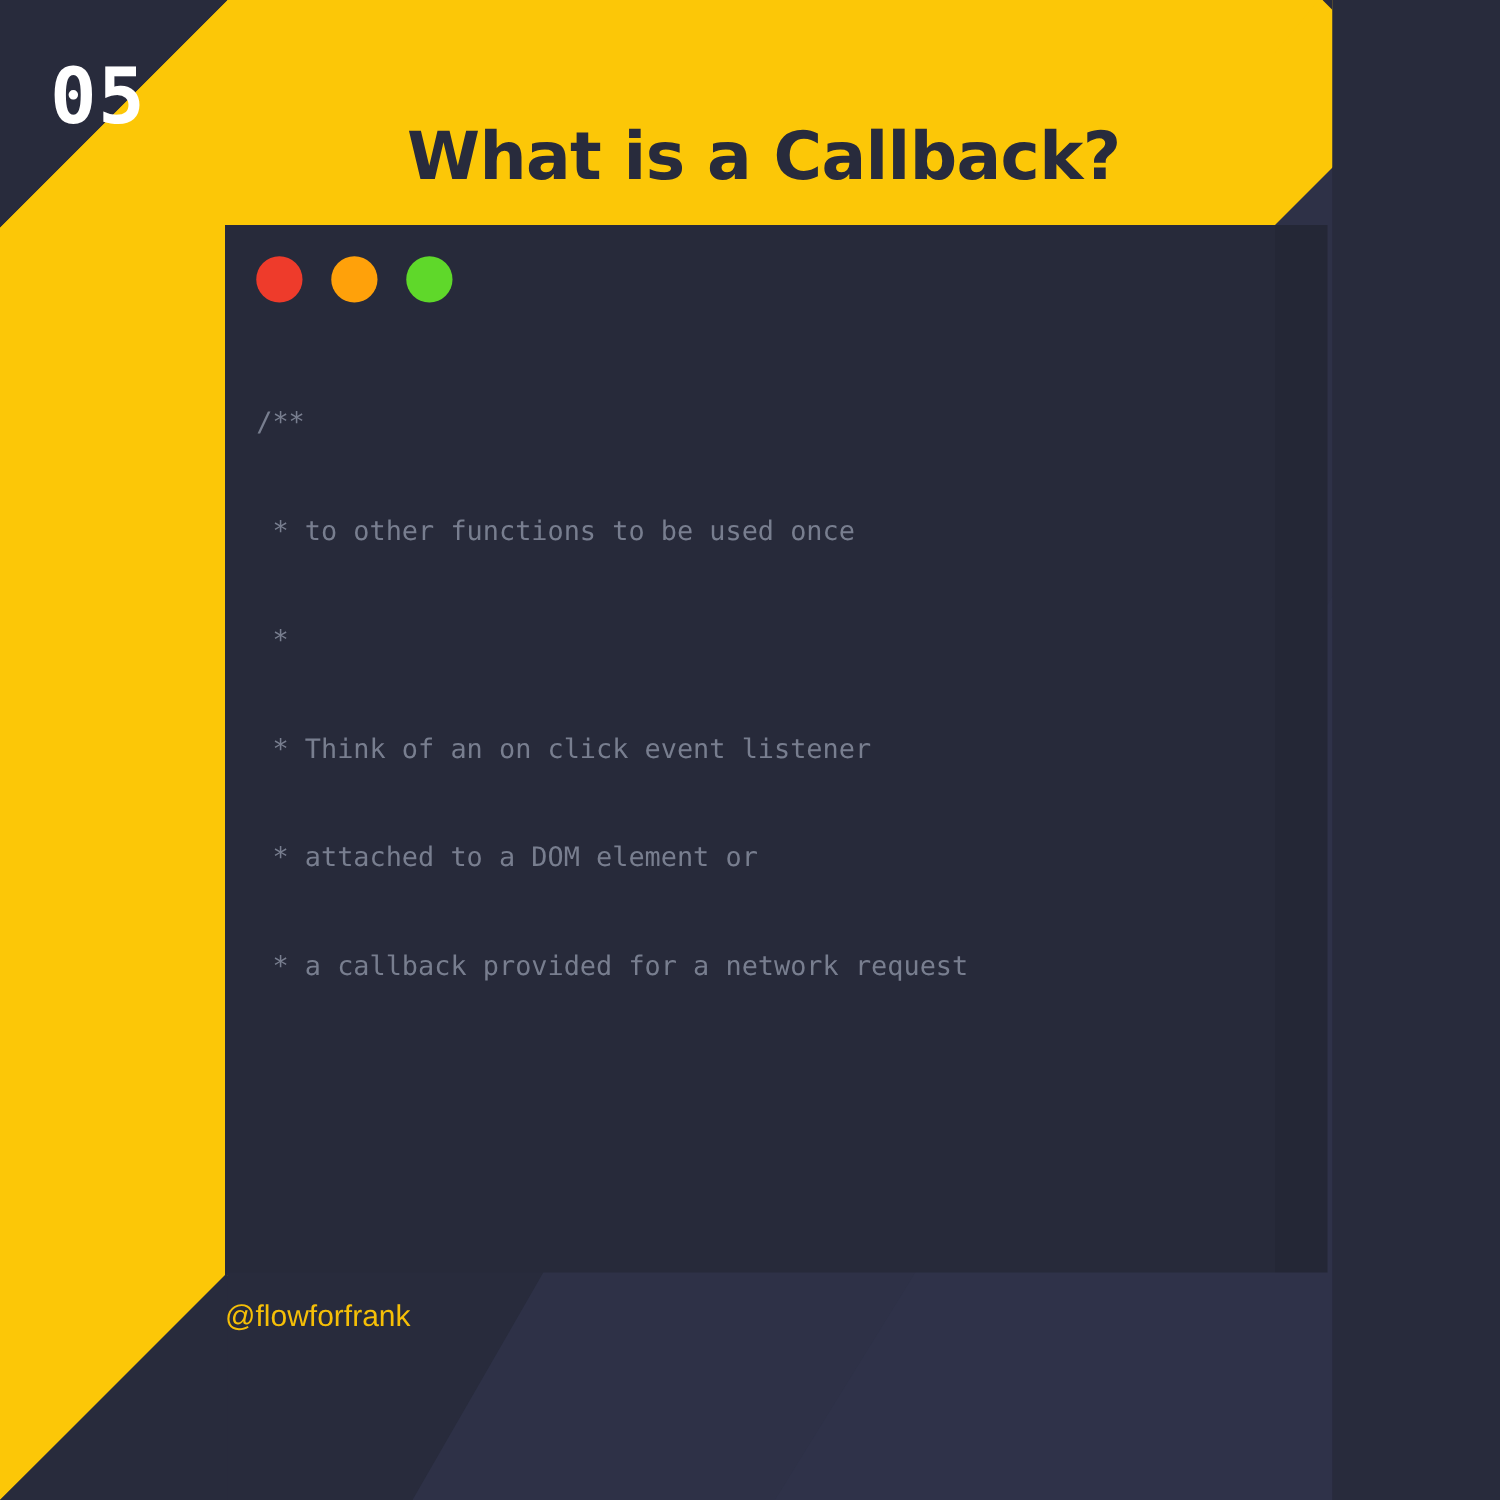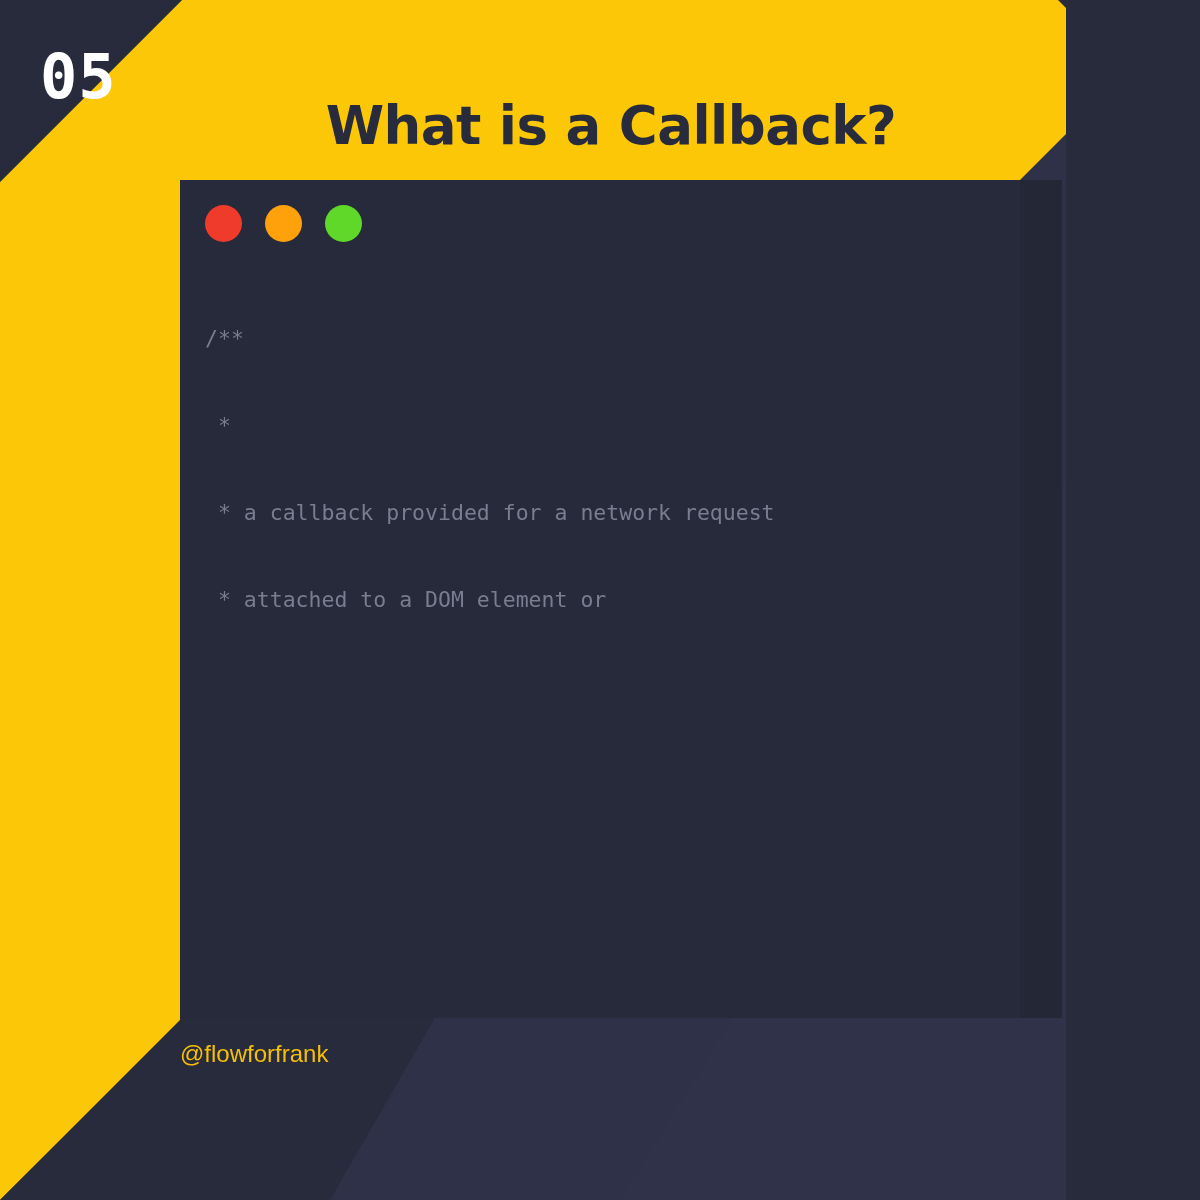--- a/index.html
+++ b/index.html
@@ -185,23 +185,25 @@
   <div class="code-window">
 
     <div class="titlebar">
       <span class="dot red"></span>
       <span class="dot orange"></span>
       <span class="dot green"></span>
     </div>
 
     <div class="code-body">
       <span class="ln tok-comment">/**</span>
+      <span class="ln tok-comment"> * to other functions to be used once</span>
       <span class="ln tok-comment"> *</span>
+      <span class="ln tok-comment"> * Think of an on click event listener</span>
+      <span class="ln tok-comment"> * attached to a DOM element or</span>
       <span class="ln tok-comment"> * a callback provided for a network request</span>
-      <span class="ln tok-comment"> * attached to a DOM element or</span>
       
       
       
 
       
 
       
 
       
     </div>

